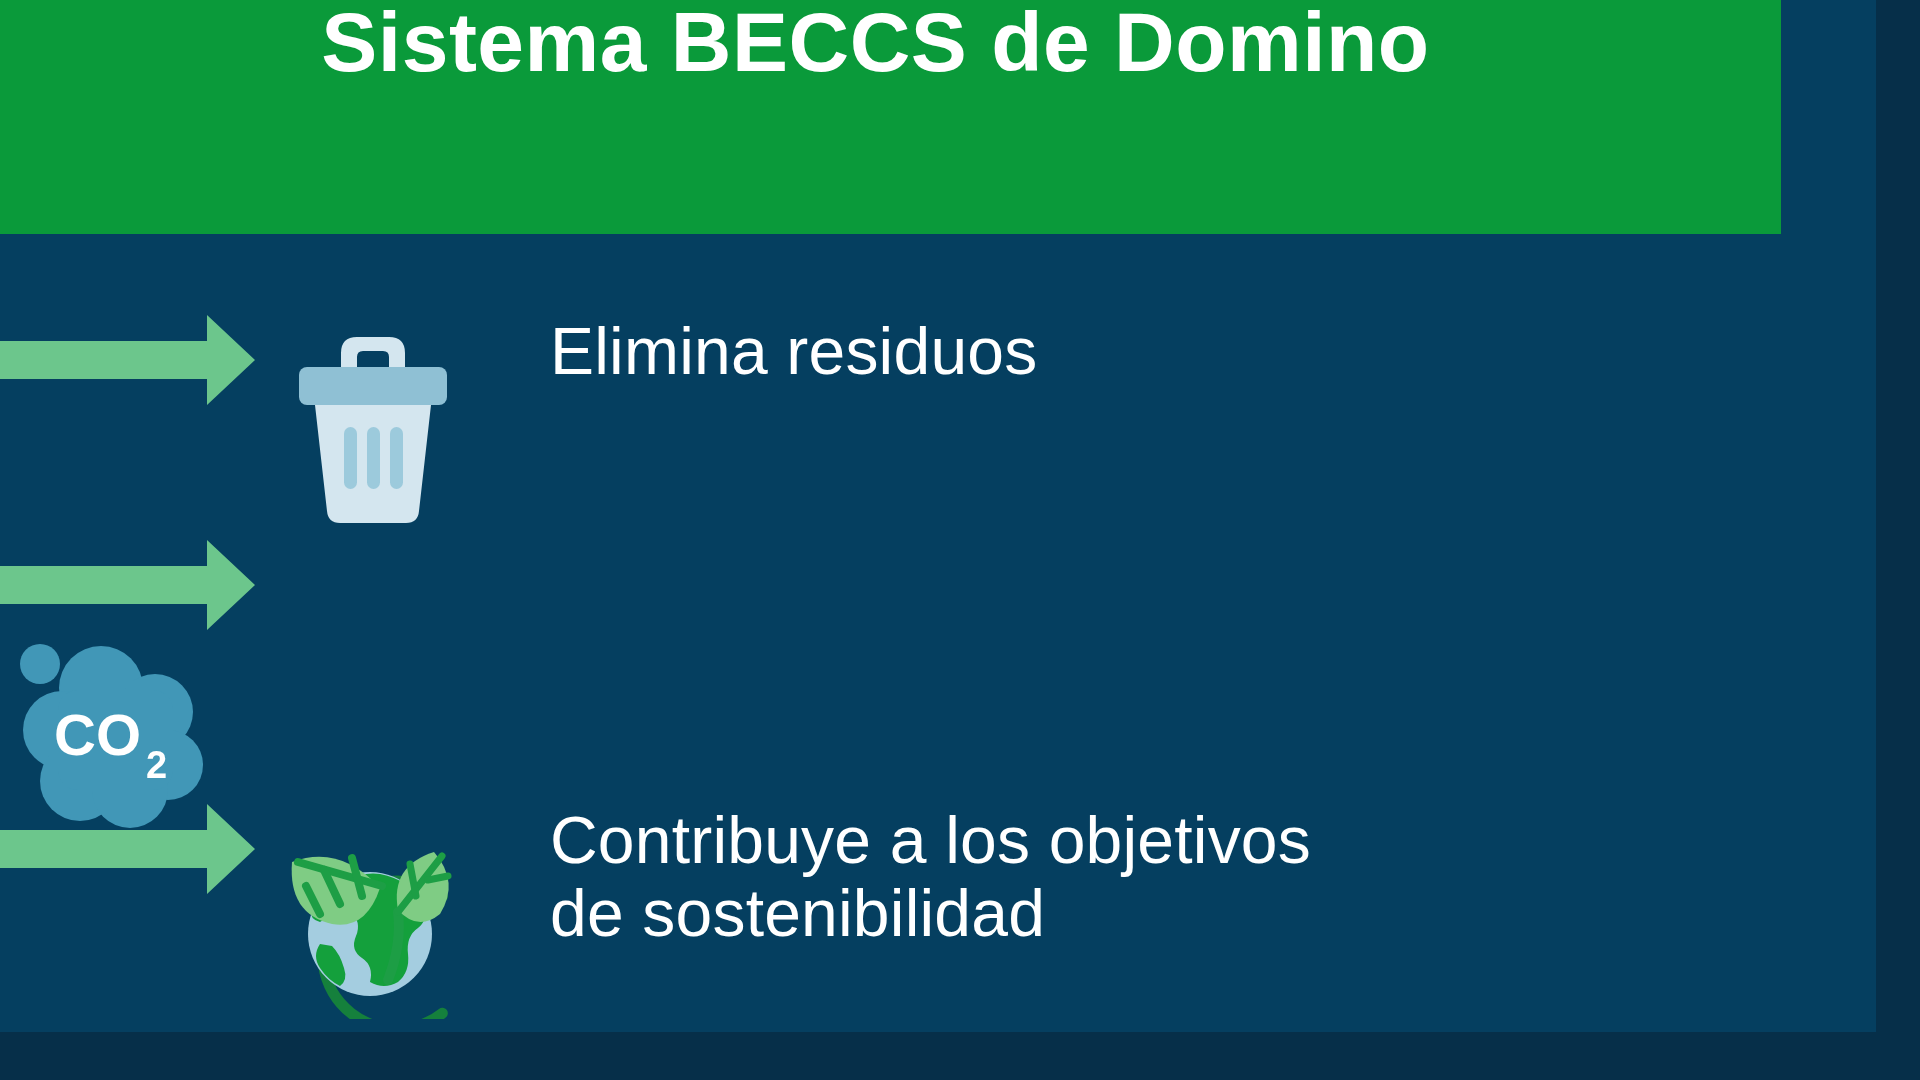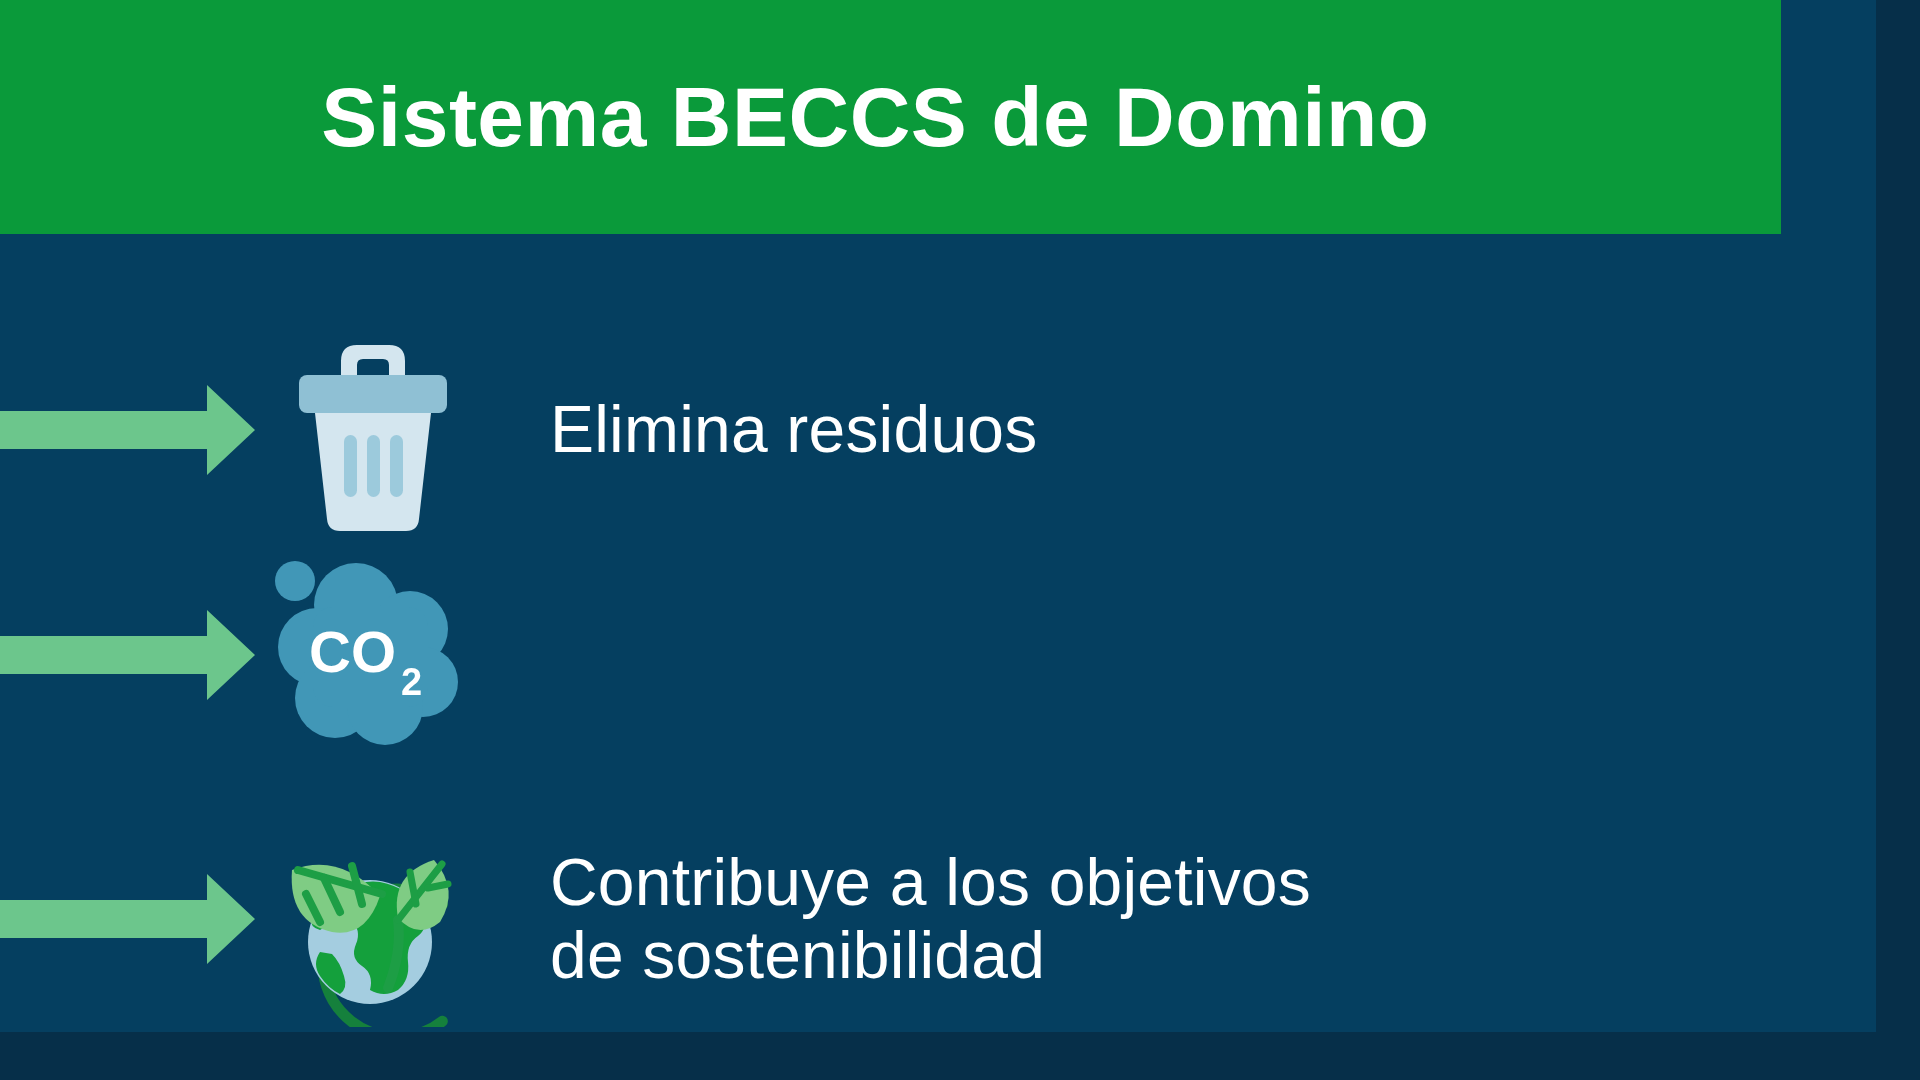--- a/index.html
+++ b/index.html
@@ -22,44 +22,43 @@
   .edge-bottom{
     position:absolute;left:0;bottom:0;width:1920px;height:48px;
     background:#062f49;
   }
 
   
   #header-band{
     position:absolute;left:0;top:0;
     width:1781px;height:234px;
     background:#0a9a3a;
-    display:flex;align-items:center;justify-content:center;
+    display:flex;justify-content:center;
     box-sizing:border-box;
     padding-right:30px;
   }
   #header-title{
     color:#ffffff;
     font-size:84px;
     font-weight:700;
     letter-spacing:0.5px;
     line-height:1;
     white-space:nowrap;
     text-align:center;
   }
 
   
   .row{
     position:absolute;
     left:0;
     display:flex;
-    align-items:center;
     height:230px;
   }
   #row-0{top:315px;}
-  #row-1{top:540px;}
+  #row-1{top:540px;flex-direction:column;}
   #row-2{top:804px;}
 
   
   .arrow-wrap{
     position:relative;
     width:255px;height:90px;
     flex:0 0 auto;
     margin-left:0px;
   }
   .arrow-wrap svg{display:block;}

